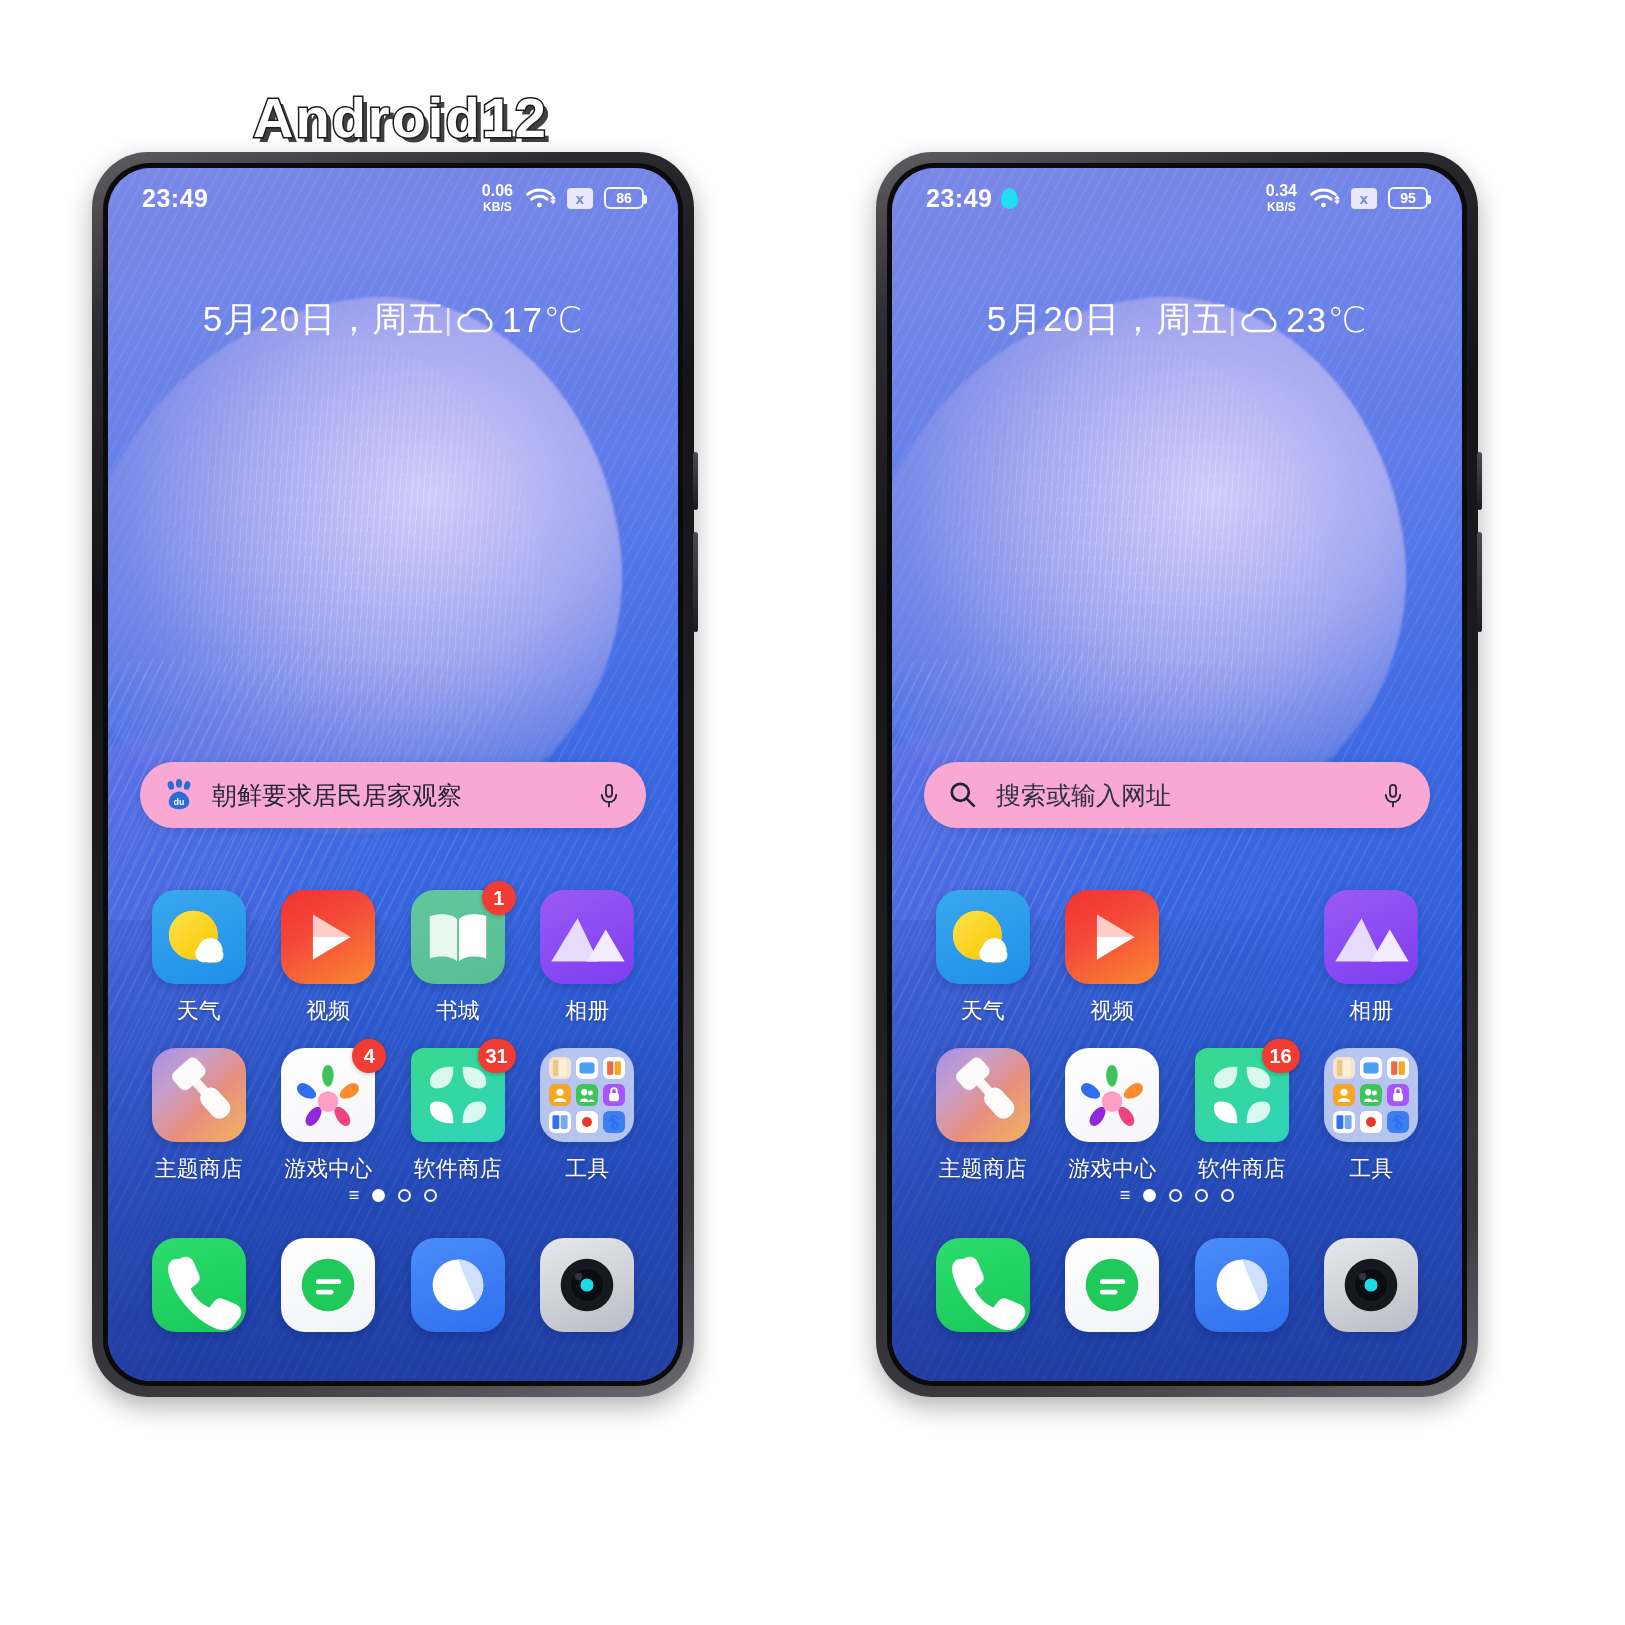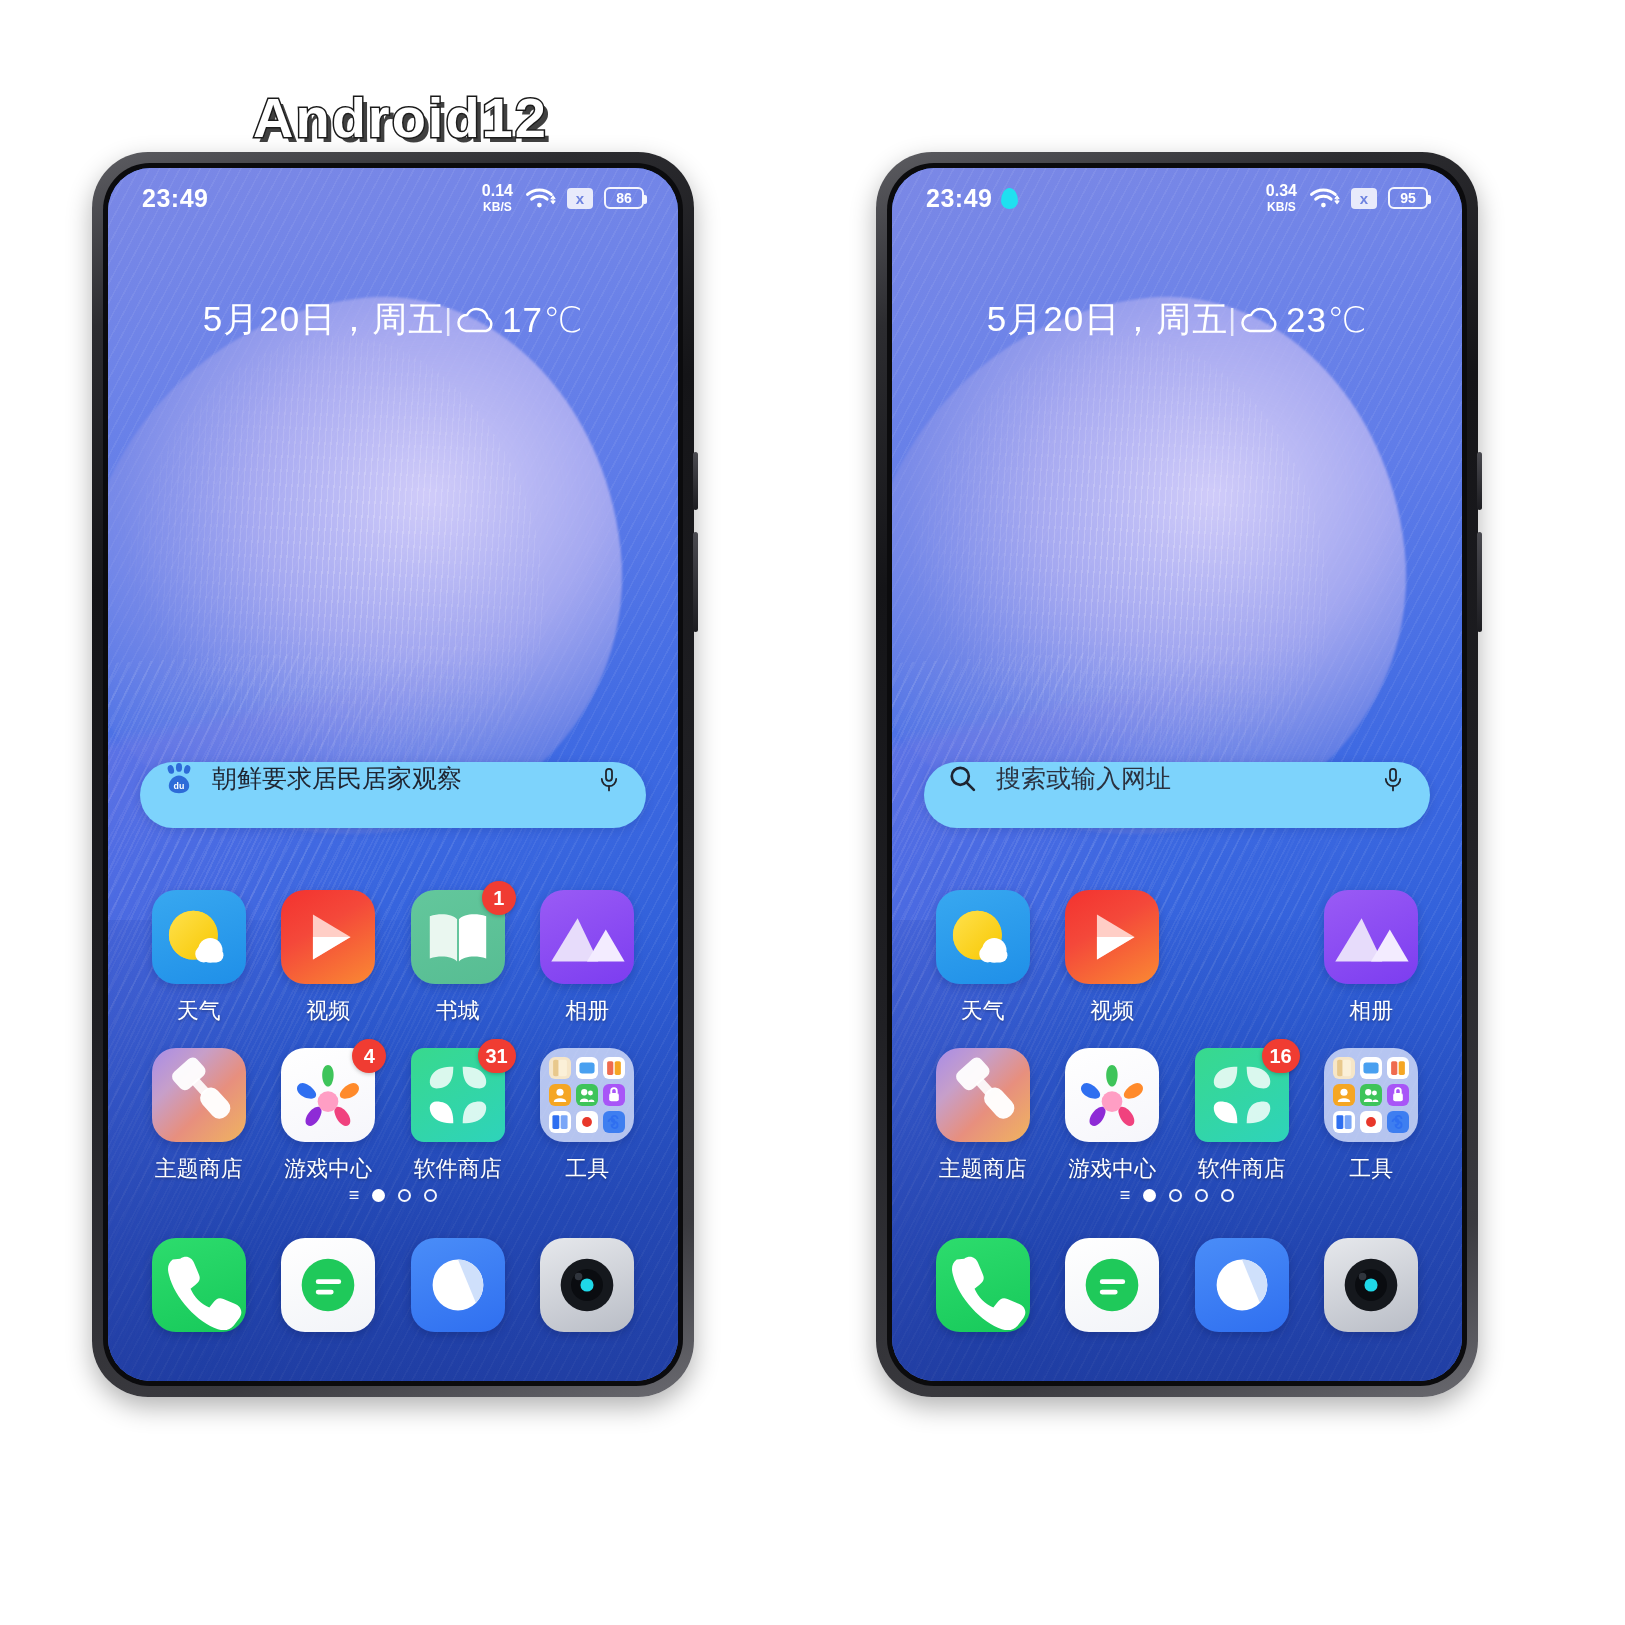--- a/index.html
+++ b/index.html
@@ -188,22 +188,22 @@
     z-index: 5;
   }
   .weather .date { font-size: 35px; font-weight: 300; letter-spacing: 1px; }
   .weather .sep { font-size: 30px; font-weight: 200; opacity: .75; }
   .weather .temp { font-size: 35px; font-weight: 300; letter-spacing: 1px; }
 
   
   .searchbar {
     position: absolute; left: 32px; right: 32px; top: 594px;
     height: 66px; border-radius: 33px;
-    background: #7dd3fc;
-    display: flex; align-items: flex-start;
+    background: #f9a8d4;
+    display: flex; align-items: center;
     padding: 0 22px;
     box-shadow: 0 2px 10px rgba(10,30,90,.16);
     z-index: 5;
   }
   .searchbar .sb-text {
     flex: 1;
     margin-left: 16px;
     font-size: 25px;
     color: #1f2430;
     white-space: nowrap; overflow: hidden;
@@ -310,21 +310,21 @@
             <div class="wall-swoosh"></div>
             <div class="wall-violet"></div>
             <div class="wall-dark"></div>
           </div>
           <div class="statusbar">
             <div class="sb-left">
               <span class="sb-clock">23:49</span>
             </div>
             <div class="sb-right">
               <div class="net-speed">
-                <span class="n">0.14</span>
+                <span class="n">0.06</span>
                 <span class="u">KB/S</span>
               </div>
               <span class="ico-wifi" style="width: 32px; height: 24px;"><svg viewBox="0 0 54 40" width="100%" height="100%" class="">
                   <path d="M6 14 a30 30 0 0 1 40 0" stroke="#ffffff" stroke-width="5" fill="none" stroke-linecap="round"></path>
                   <path d="M13 22 a20 20 0 0 1 26 0" stroke="#ffffff" stroke-width="5" fill="none" stroke-linecap="round"></path>
                   <circle cx="26" cy="32" r="4" fill="#ffffff"></circle>
                   <path d="M49 18 l0 8 M46 21 l3 -4 l3 4 M46 25 l3 4 l3 -4" stroke="#ffffff" stroke-width="2.4" fill="none" stroke-linecap="round"></path>
                 </svg></span>
               <div class="ico-x">x</div>
               <div class="battery">86</div>

